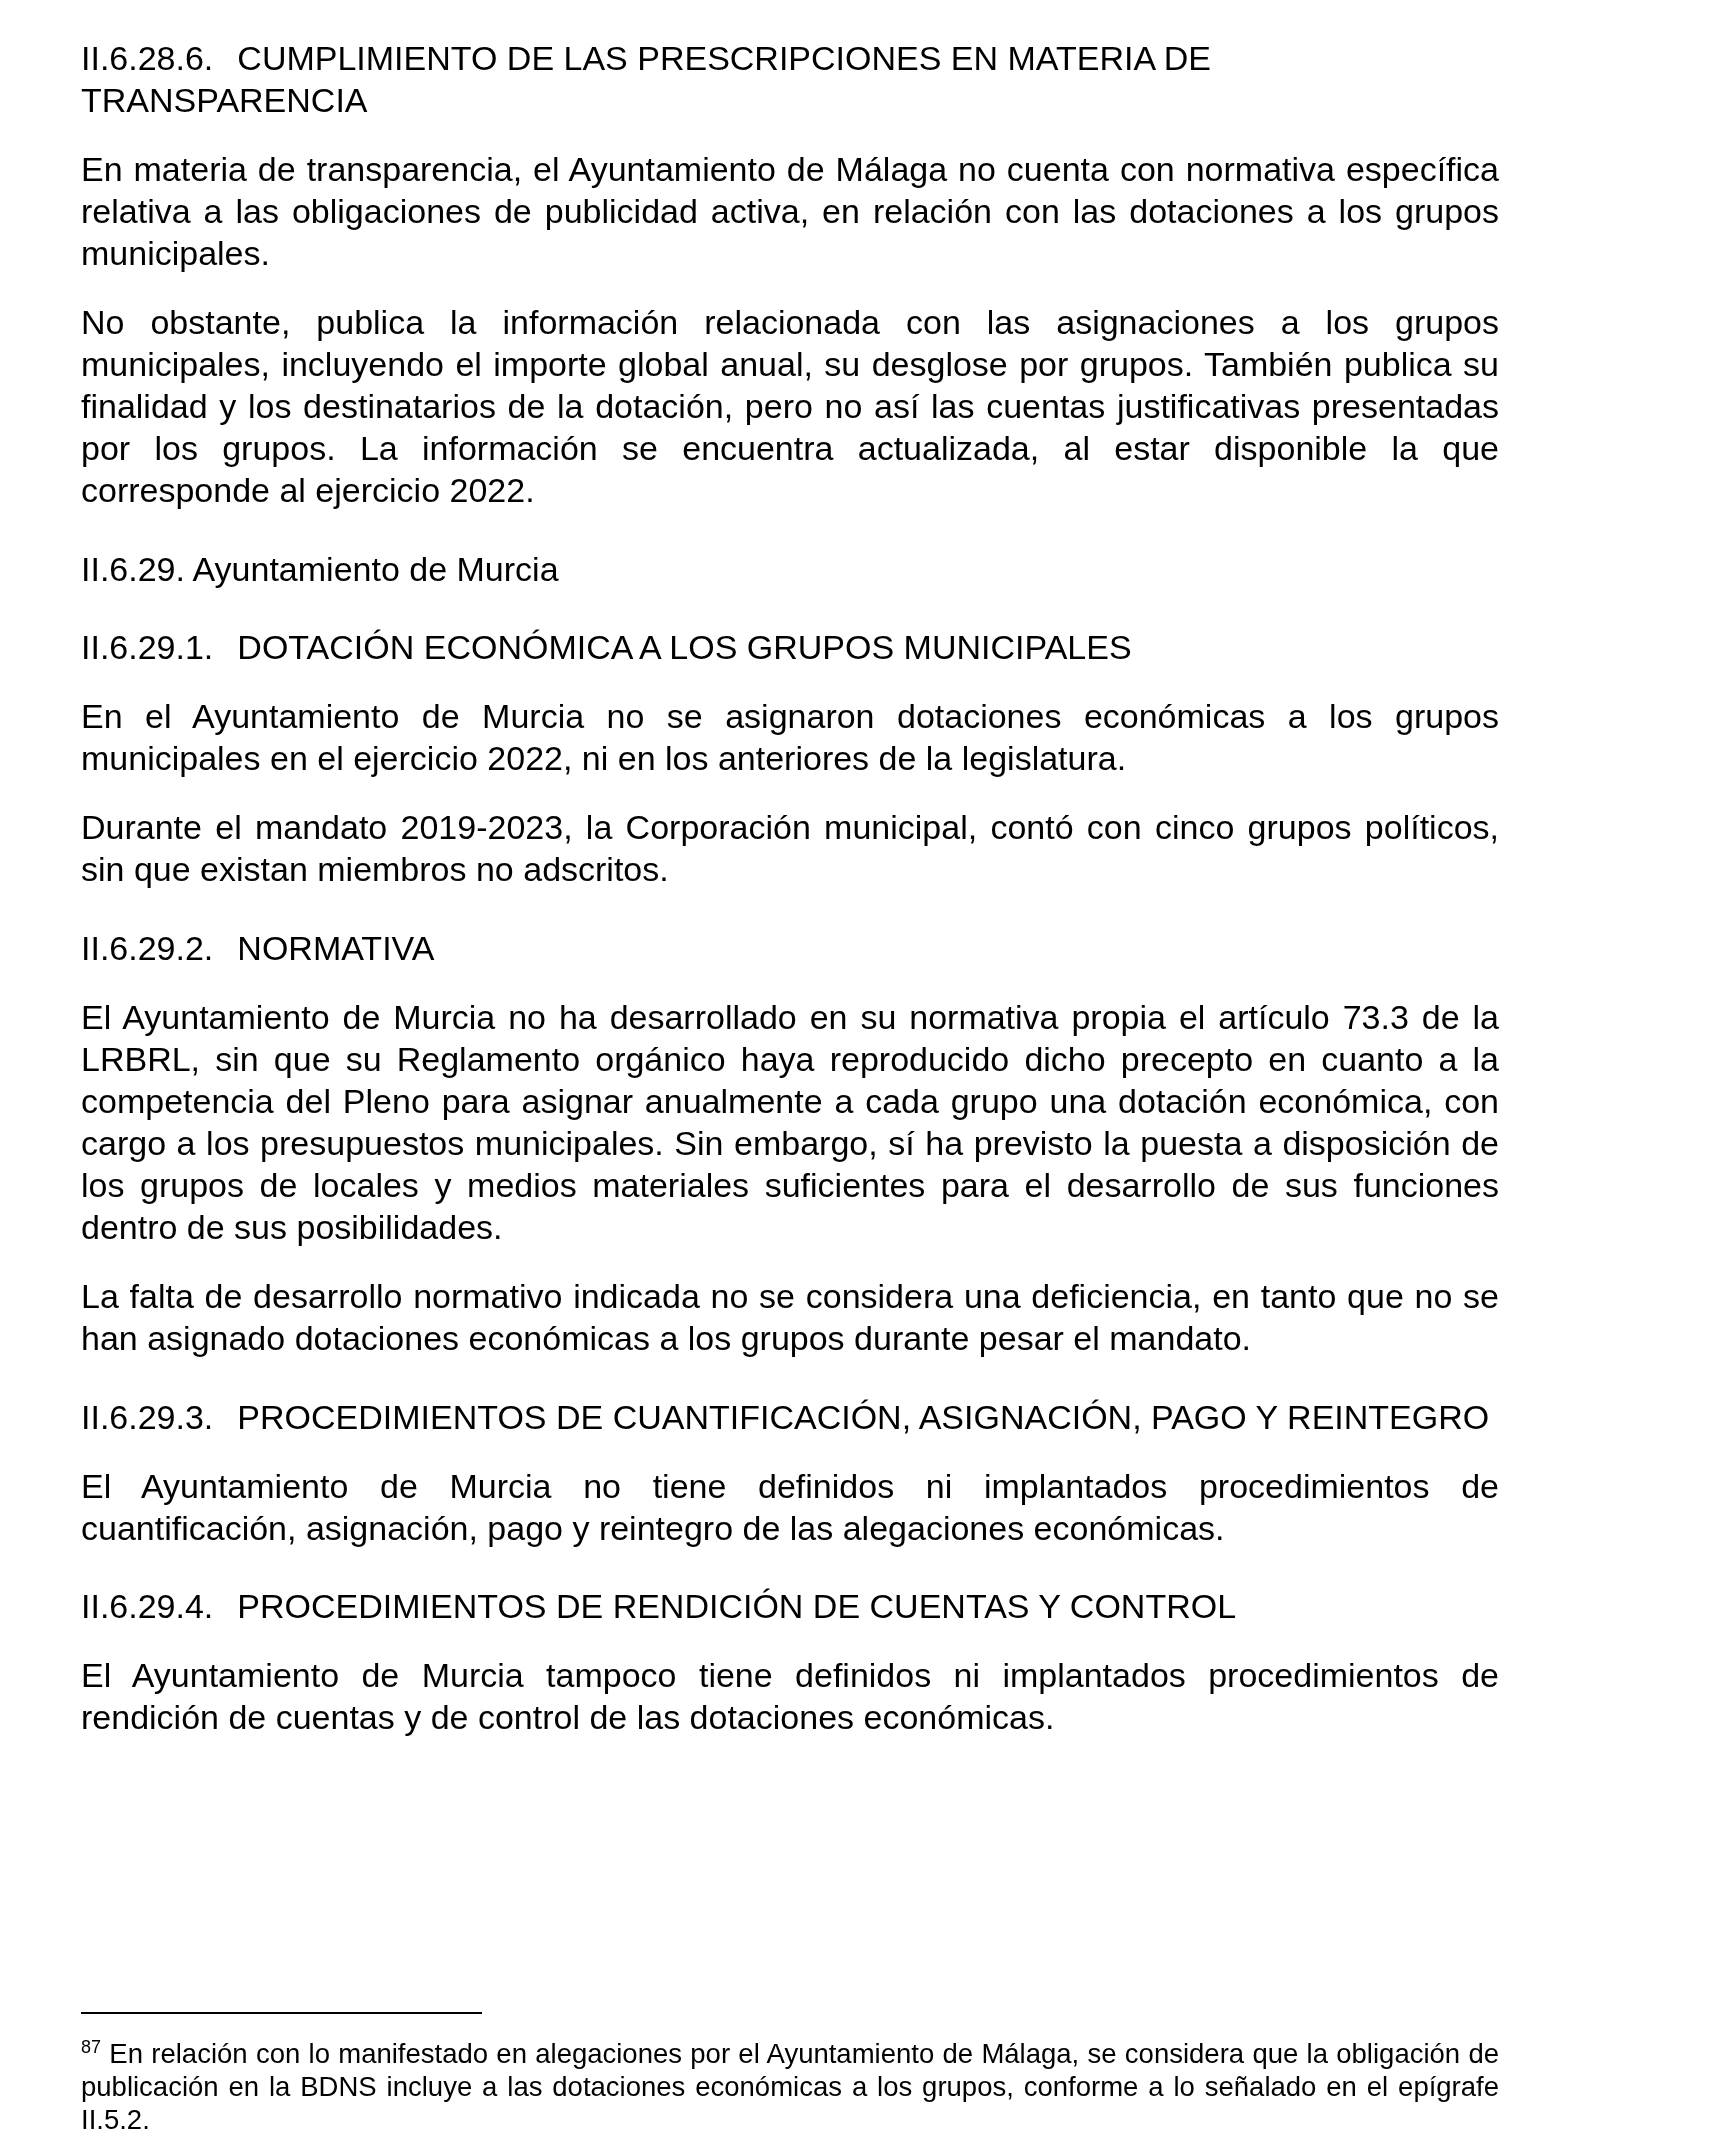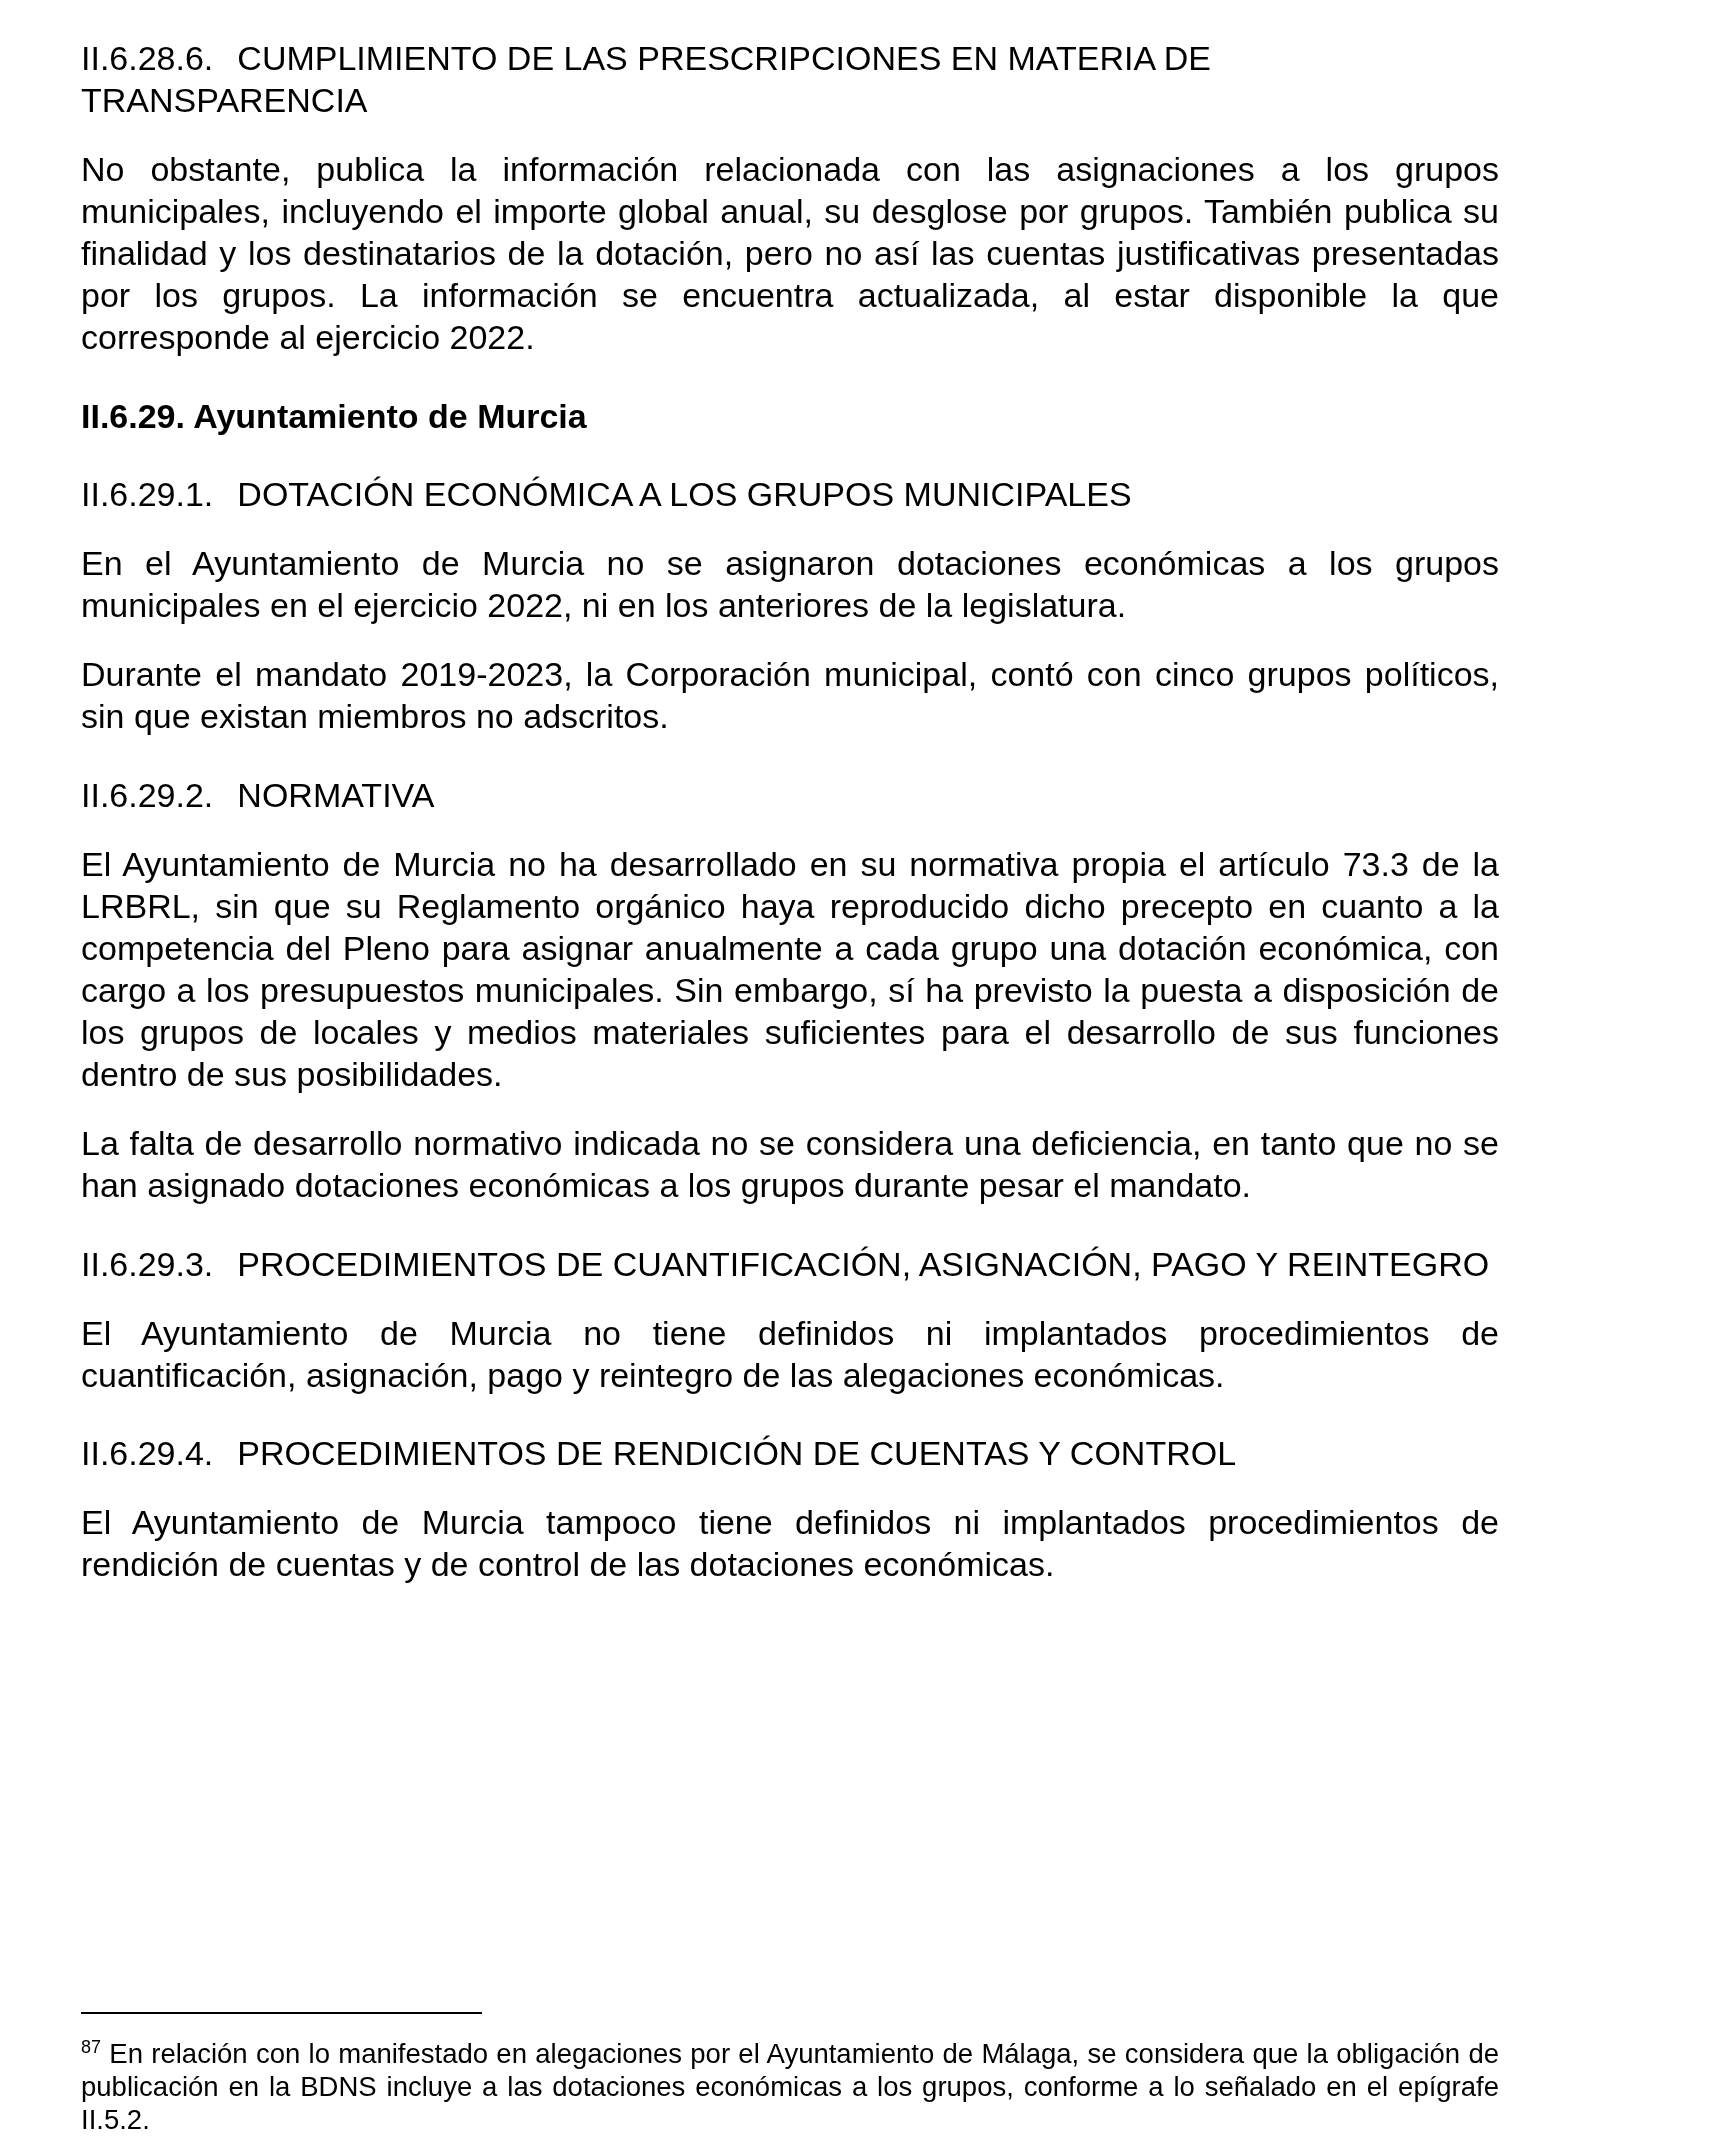--- a/index.html
+++ b/index.html
@@ -28,21 +28,21 @@
     font-weight: normal;
     font-size: 34px;
     line-height: 42px;
     margin: 9.7px 0 27px 0;
     text-align: left;
   }
   .section-heading:first-child { margin-top: 0; }
   .h-num { margin-right: 24px; }
 
   .chapter-heading {
-    font-weight: bold;
+    font-weight: normal;
     font-size: 34px;
     line-height: 42px;
     margin: 9.7px 0 27px 0;
     text-align: left;
   }
 
   .fn-ref {
     font-size: 21px;
     vertical-align: super;
     line-height: 0;
@@ -68,20 +68,21 @@
     line-height: 0;
   }
 </style>
 </head>
 <body>
 
 <div class="page">
 
   <h2 class="section-heading"><span class="h-num">II.6.28.6.</span><span>CUMPLIMIENTO DE LAS PRESCRIPCIONES EN MATERIA DE TRANSPARENCIA</span></h2>
 
+  <p class="para">En materia de transparencia, el Ayuntamiento de Málaga no cuenta con normativa específica relativa a las obligaciones de publicidad activa, en relación con las dotaciones a los grupos municipales.</p>
 
   <p class="para">No obstante, publica la información relacionada con las asignaciones a los grupos municipales, incluyendo el importe global anual, su desglose por grupos. También publica su finalidad y los destinatarios de la dotación, pero no así las cuentas justificativas presentadas por los grupos. La información se encuentra actualizada, al estar disponible la que corresponde al ejercicio 2022.</p>
 
 
   <h2 class="chapter-heading">II.6.29. Ayuntamiento de Murcia</h2>
 
   <h2 class="section-heading"><span class="h-num">II.6.29.1.</span><span>DOTACIÓN ECONÓMICA A LOS GRUPOS MUNICIPALES</span></h2>
 
   <p class="para">En el Ayuntamiento de Murcia no se asignaron dotaciones económicas a los grupos municipales en el ejercicio 2022, ni en los anteriores de la legislatura.</p>
 

